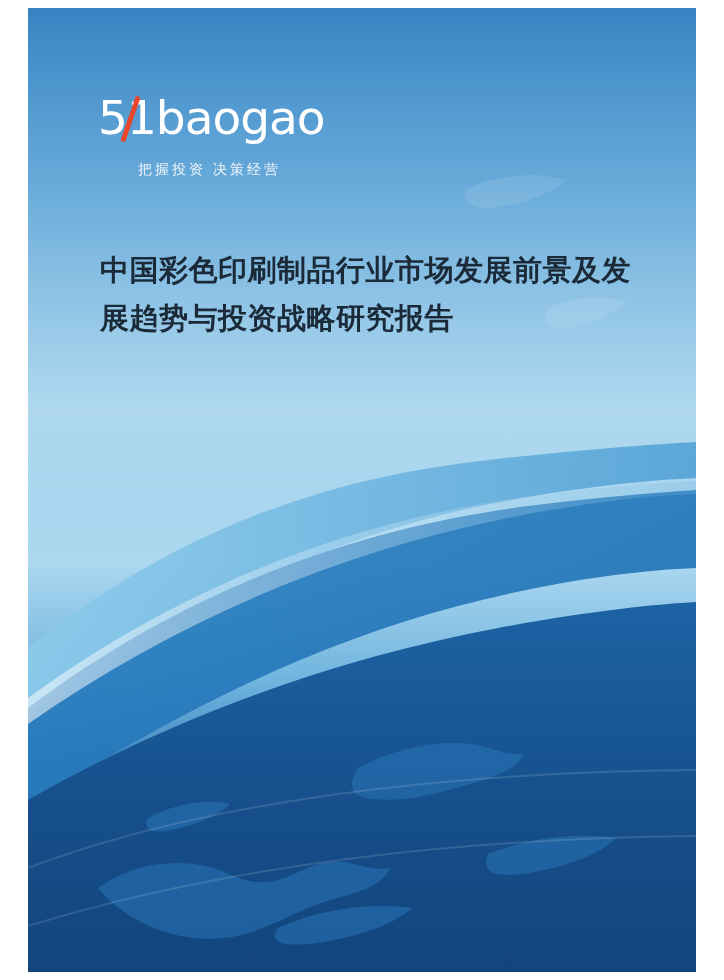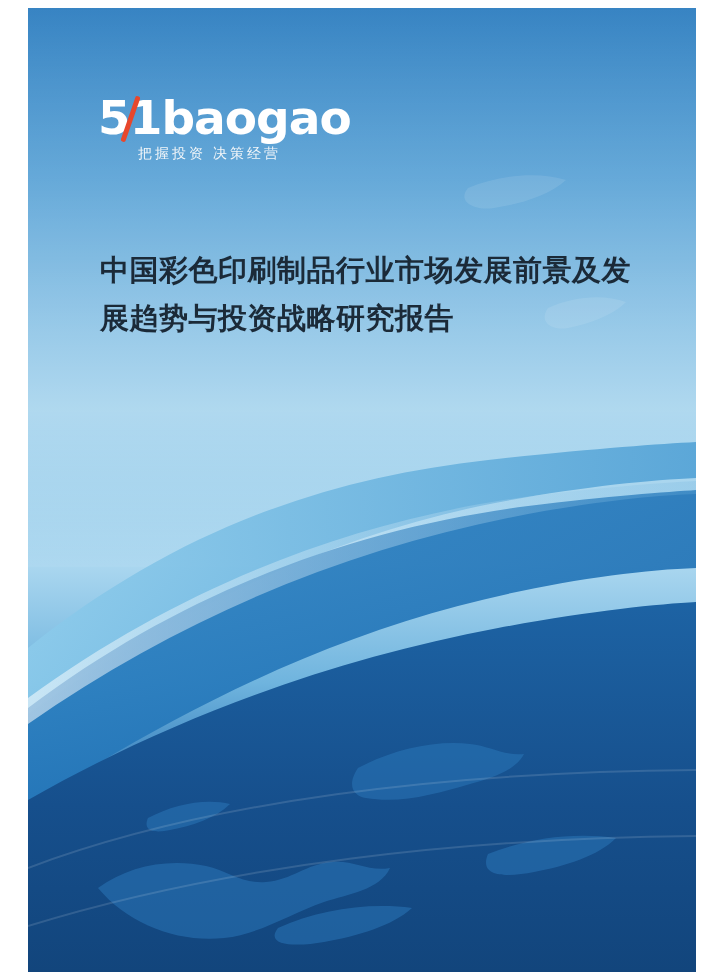--- a/index.html
+++ b/index.html
@@ -55,39 +55,39 @@
   .logo {
     position: absolute;
     left: 70px;
     top: 85px;
     width: 260px;
     height: 80px;
   }
   .logo-text {
     font-family: "DejaVu Sans", sans-serif;
     font-size: 47px;
-    font-weight: bold;
+    font-weight: normal;
     color: #ffffff;
     letter-spacing: -1px;
     line-height: 50px;
     white-space: nowrap;
   }
   .logo-text .digit-5 { position: relative; }
   .logo-slash {
     position: absolute;
     left: 30px;
     top: 2px;
     width: 5px;
     height: 48px;
     background: #e8472c;
     transform: rotate(19deg);
     border-radius: 2px;
   }
   .logo-sub {
-    margin-top: 2px;
+    margin-top: 18px;
     margin-left: 40px;
     font-size: 14px;
     color: #f2f6f9;
     letter-spacing: 3px;
     white-space: nowrap;
   }
 
   
   .title {
     position: absolute;

